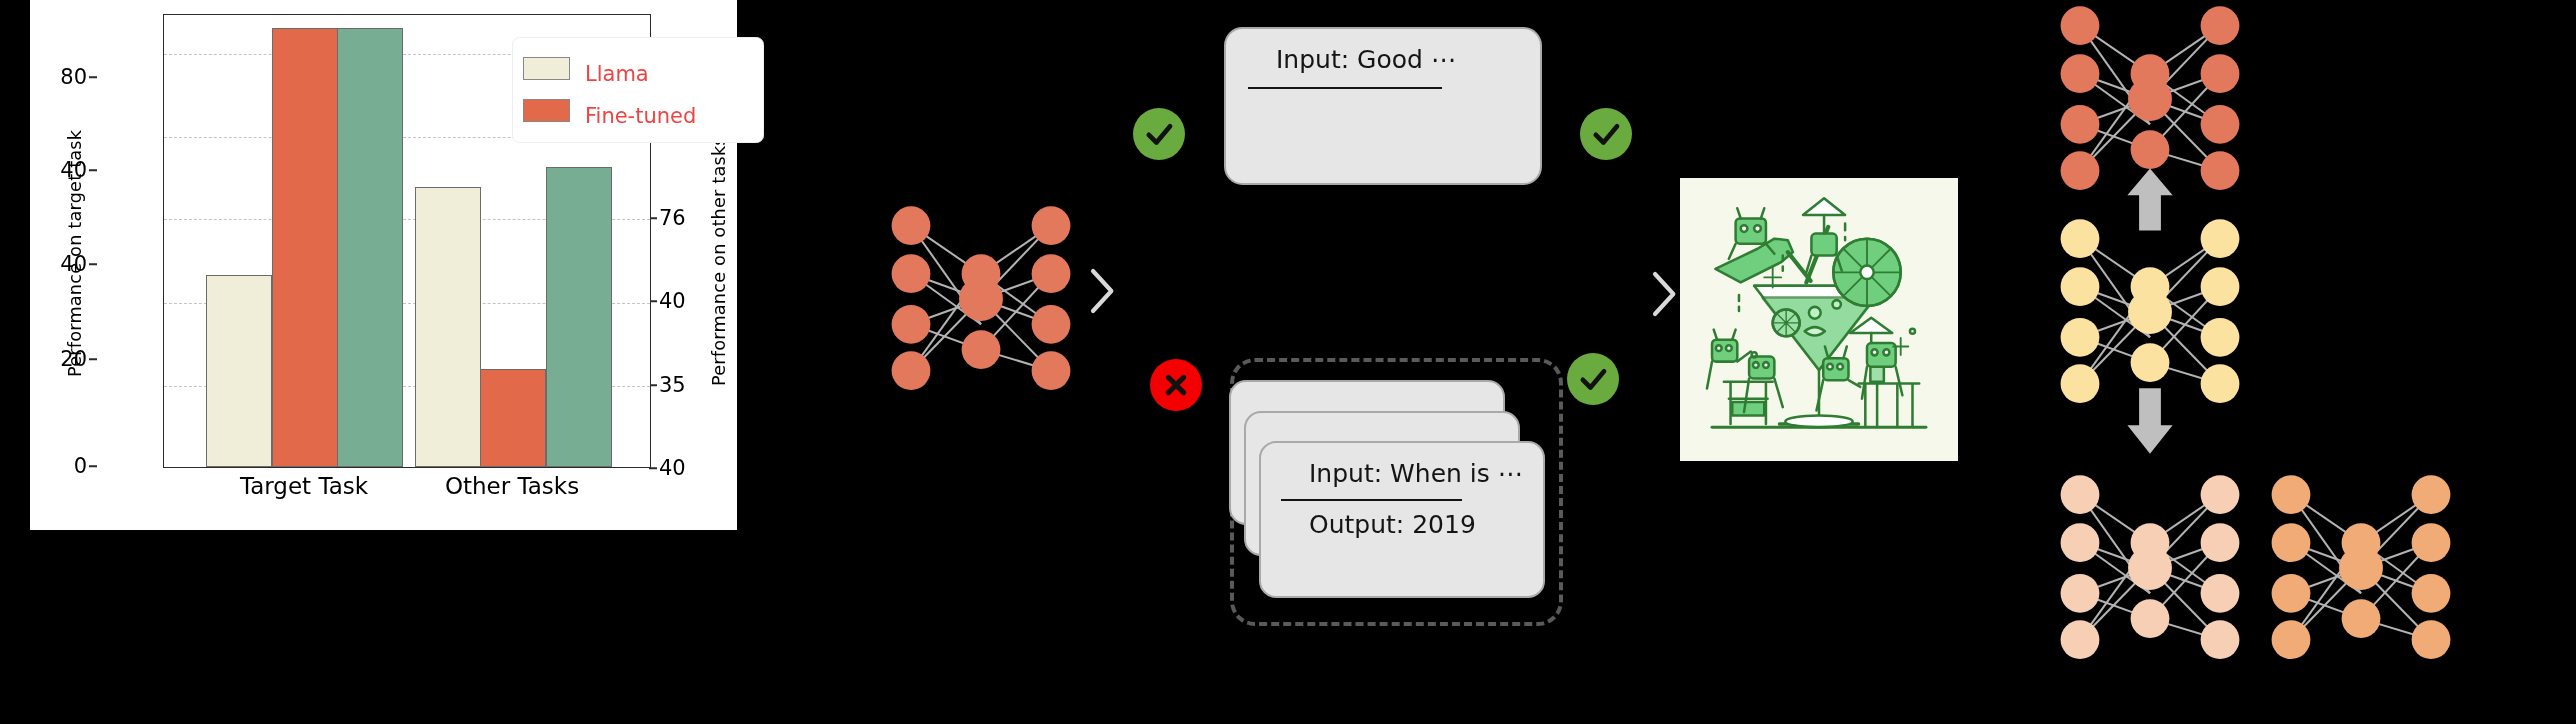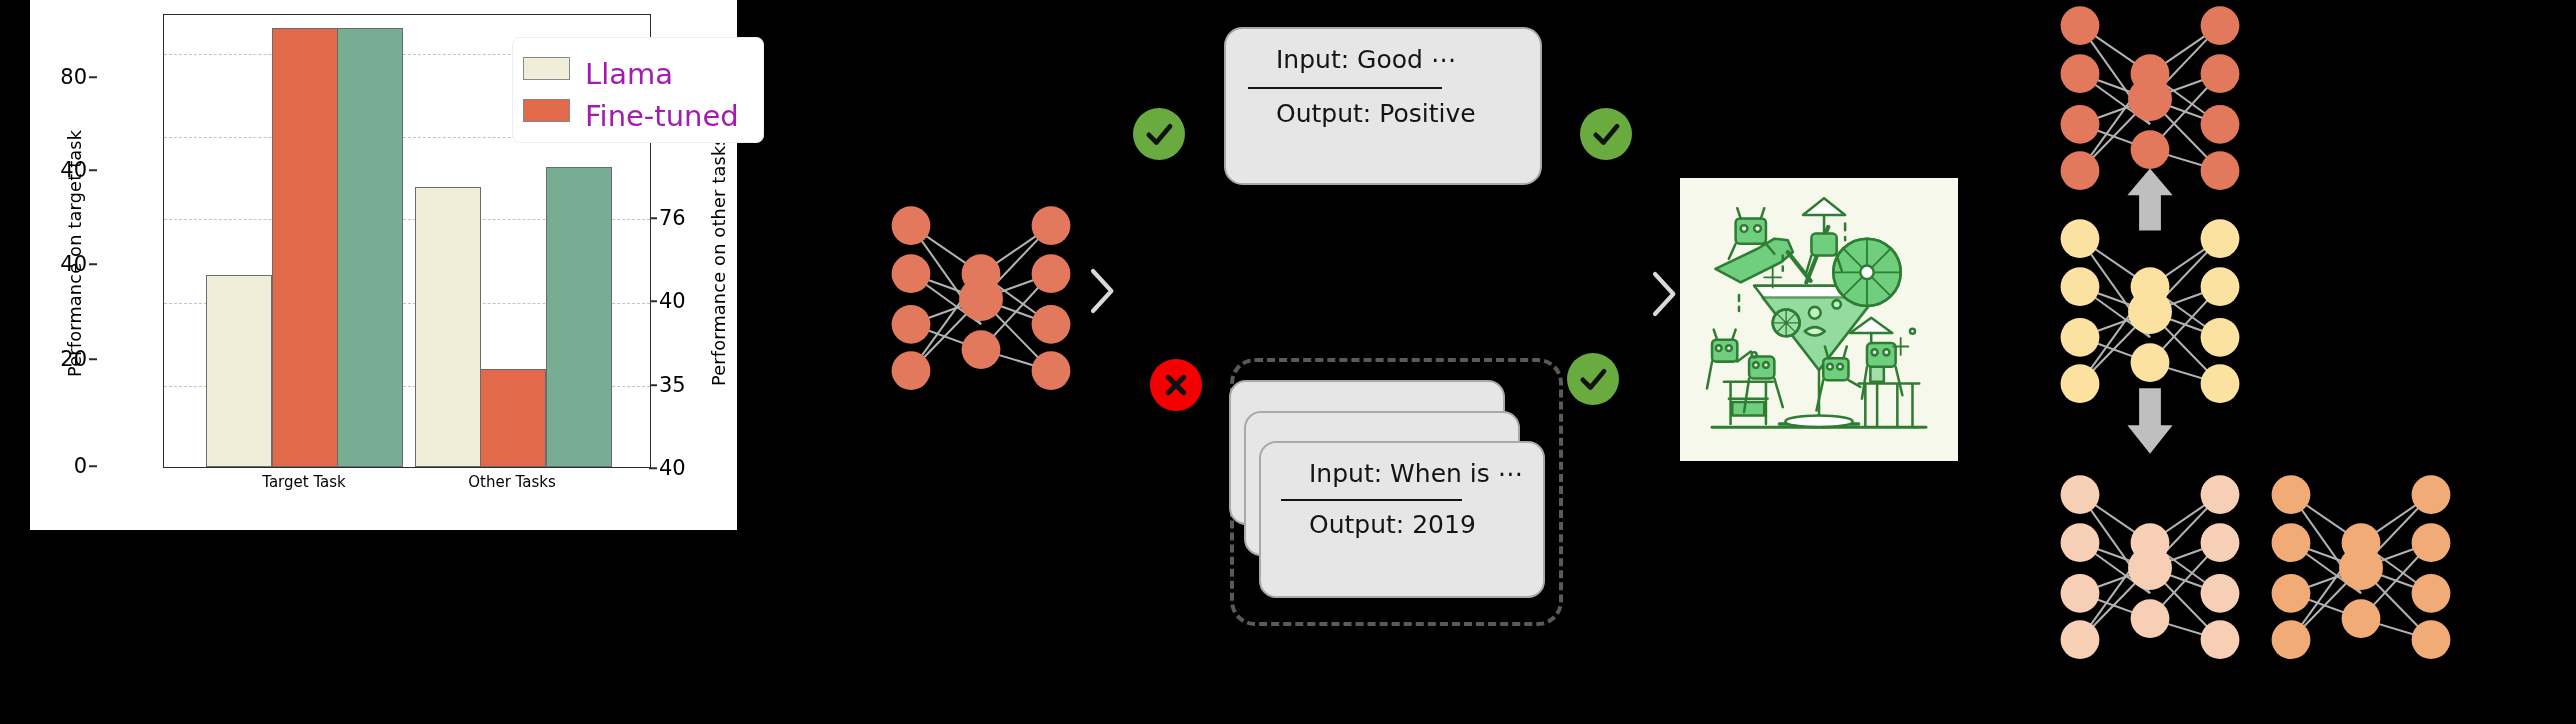--- a/index.html
+++ b/index.html
@@ -24,30 +24,30 @@
            transform:translateY(-50%);width:101px;}
   .ytick-l .tickmark{position:absolute;right:-10px;top:50%;width:8.4px;height:1.5px;background:#2b2b2b;
                      transform:translateY(-50%);}
   .ytick-r{position:absolute;left:629px;font-size:21px;color:#000;text-align:left;
            transform:translateY(-50%);width:101px;}
   .ytick-r .tickmark{position:absolute;left:-10px;top:50%;width:8.4px;height:1.5px;background:#2b2b2b;
                      transform:translateY(-50%);}
 
   .bar{position:absolute;bottom:0;border:1.3px solid #6b6b6b;box-sizing:border-box;}
 
-  .xtick-label{position:absolute;top:473px;font-size:15px;color:#000;text-align:center;
+  .xtick-label{position:absolute;top:473px;font-size:23px;color:#000;text-align:center;
                transform:translateX(-50%);white-space:nowrap;}
 
   #legend{position:absolute;left:348px;top:22px;width:252px;
           background:#fff;border:1.3px solid #eceef0;border-radius:7.6px;
           padding:10px 11.8px 10px 10px;box-sizing:border-box;}
   .legend-row{display:flex;align-items:center;height:42px;}
   .legend-swatch{width:47px;height:23.6px;border:1.5px solid #888;box-sizing:border-box;
                  margin-right:15px;flex:0 0 auto;}
-  .legend-text{font-size:29px;color:#a21caf;white-space:nowrap;line-height:1;margin-top:12px;}
+  .legend-text{font-size:21px;color:#ef4444;white-space:nowrap;line-height:1;margin-top:12px;}
 
   
   .nn{position:absolute;}
   .nn svg{display:block;}
 
   
   .card{position:absolute;background:#e6e6e6;border:2.5px solid #a9a9a9;border-radius:18.5px;
         box-sizing:border-box;}
   .card-inner{padding:17px 22px;}
   .card-line{font-size:25px;color:#141414;white-space:nowrap;line-height:1.15;margin-left:28px;}
@@ -155,21 +155,20 @@
 <div class="arrow-chevron" style="left:1086px;top:266px;">
   <svg width="34" height="50" viewBox="0 0 40 60">
       <path d="M8 6 L30 30 L8 54" fill="none" stroke="#d9d9d9" stroke-width="5" stroke-linecap="round" stroke-linejoin="round"></path>
     </svg>
 </div>
 
 <div class="card" style="left:1224px;top:27px;width:318px;height:158px;">
   <div class="card-inner">
     <div class="card-line">Input: Good ⋯</div>
     <div class="card-rule" style="width:194px;"></div>
-    <div class="card-line">Output: Positive</div>
   </div>
 </div>
 
 <div class="badge" style="left:1133px;top:108px;width:52px;height:52px;background:#6aab3f;">
   <svg width="34" height="34" viewBox="0 0 40 40">
       <path d="M8 21 L17 30 L33 11" fill="none" stroke="#111" stroke-width="5.5" stroke-linecap="round" stroke-linejoin="round"></path>
     </svg>
 </div>
 
 <div class="badge" style="left:1580px;top:108px;width:52px;height:52px;background:#6aab3f;">

